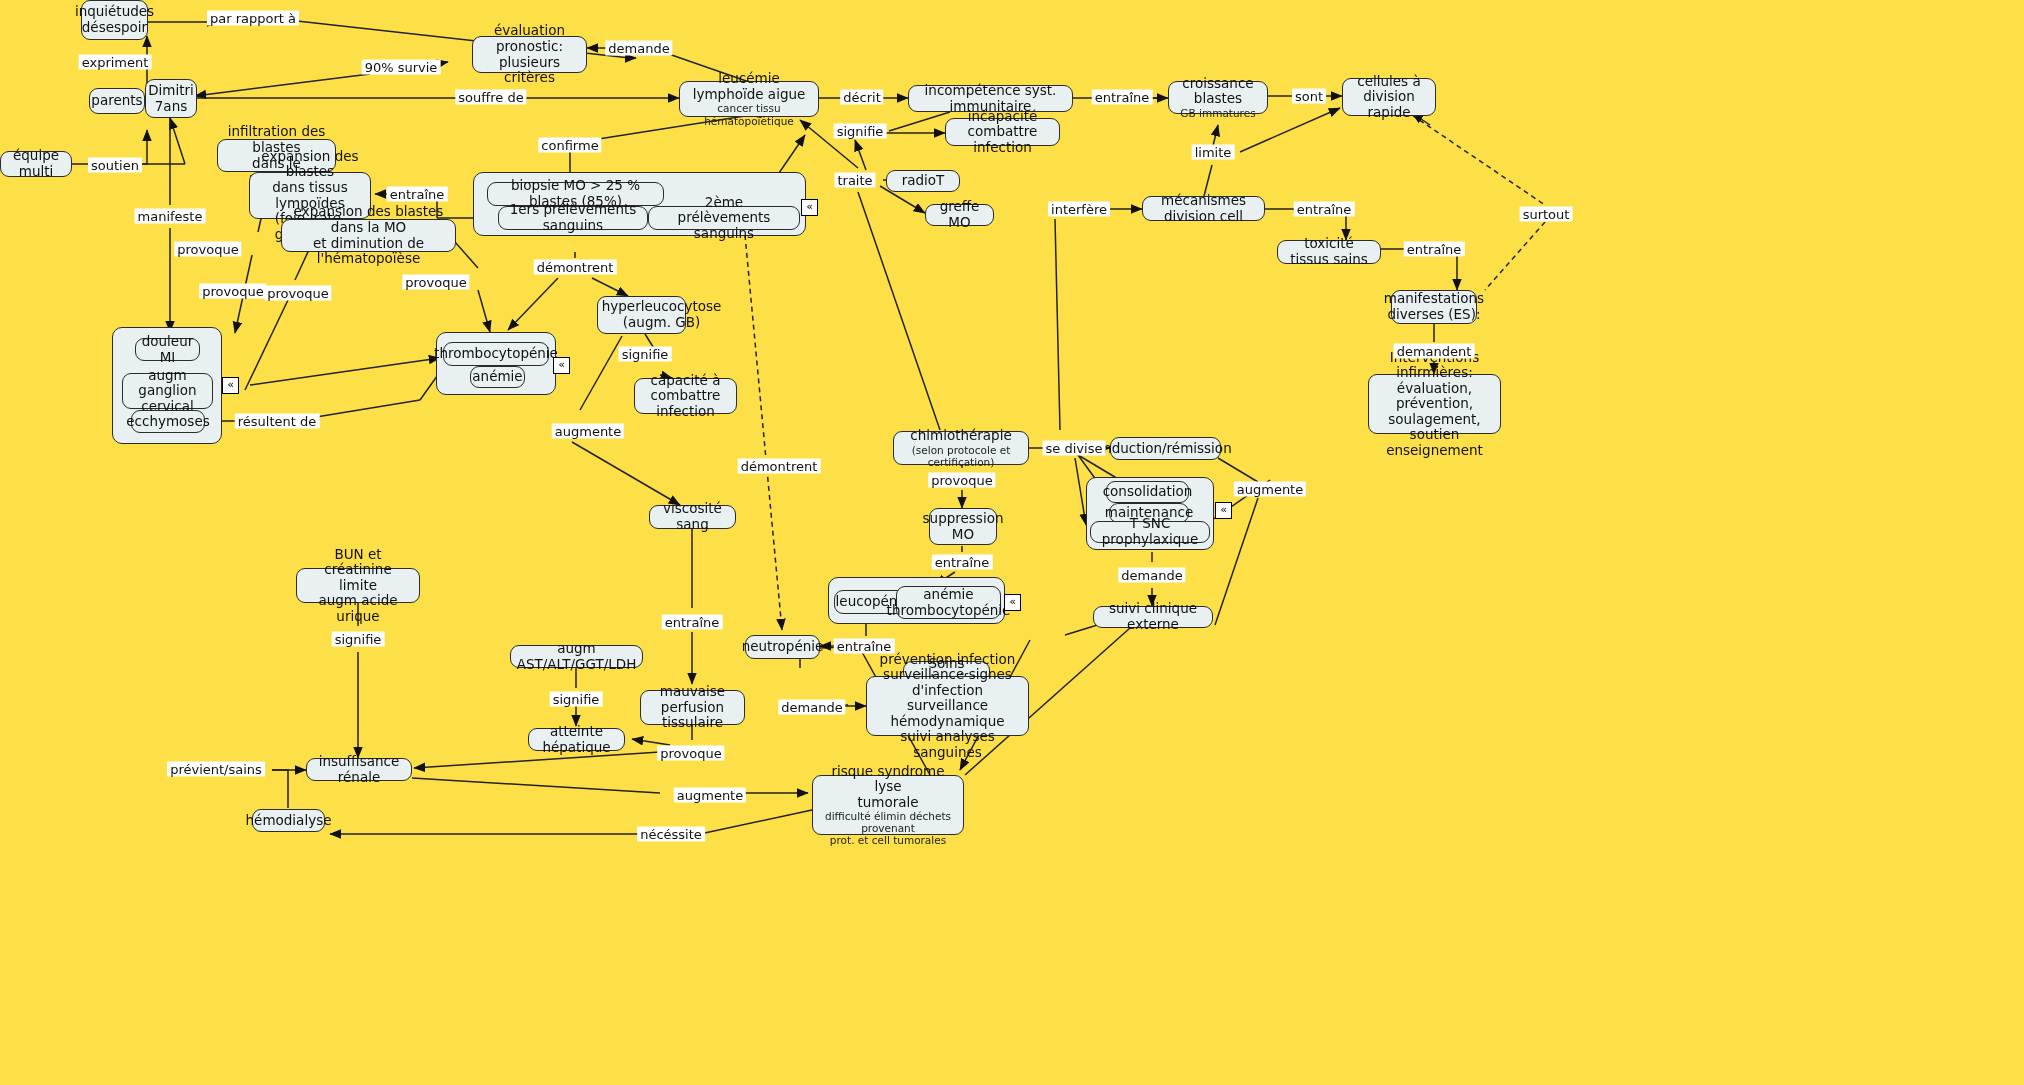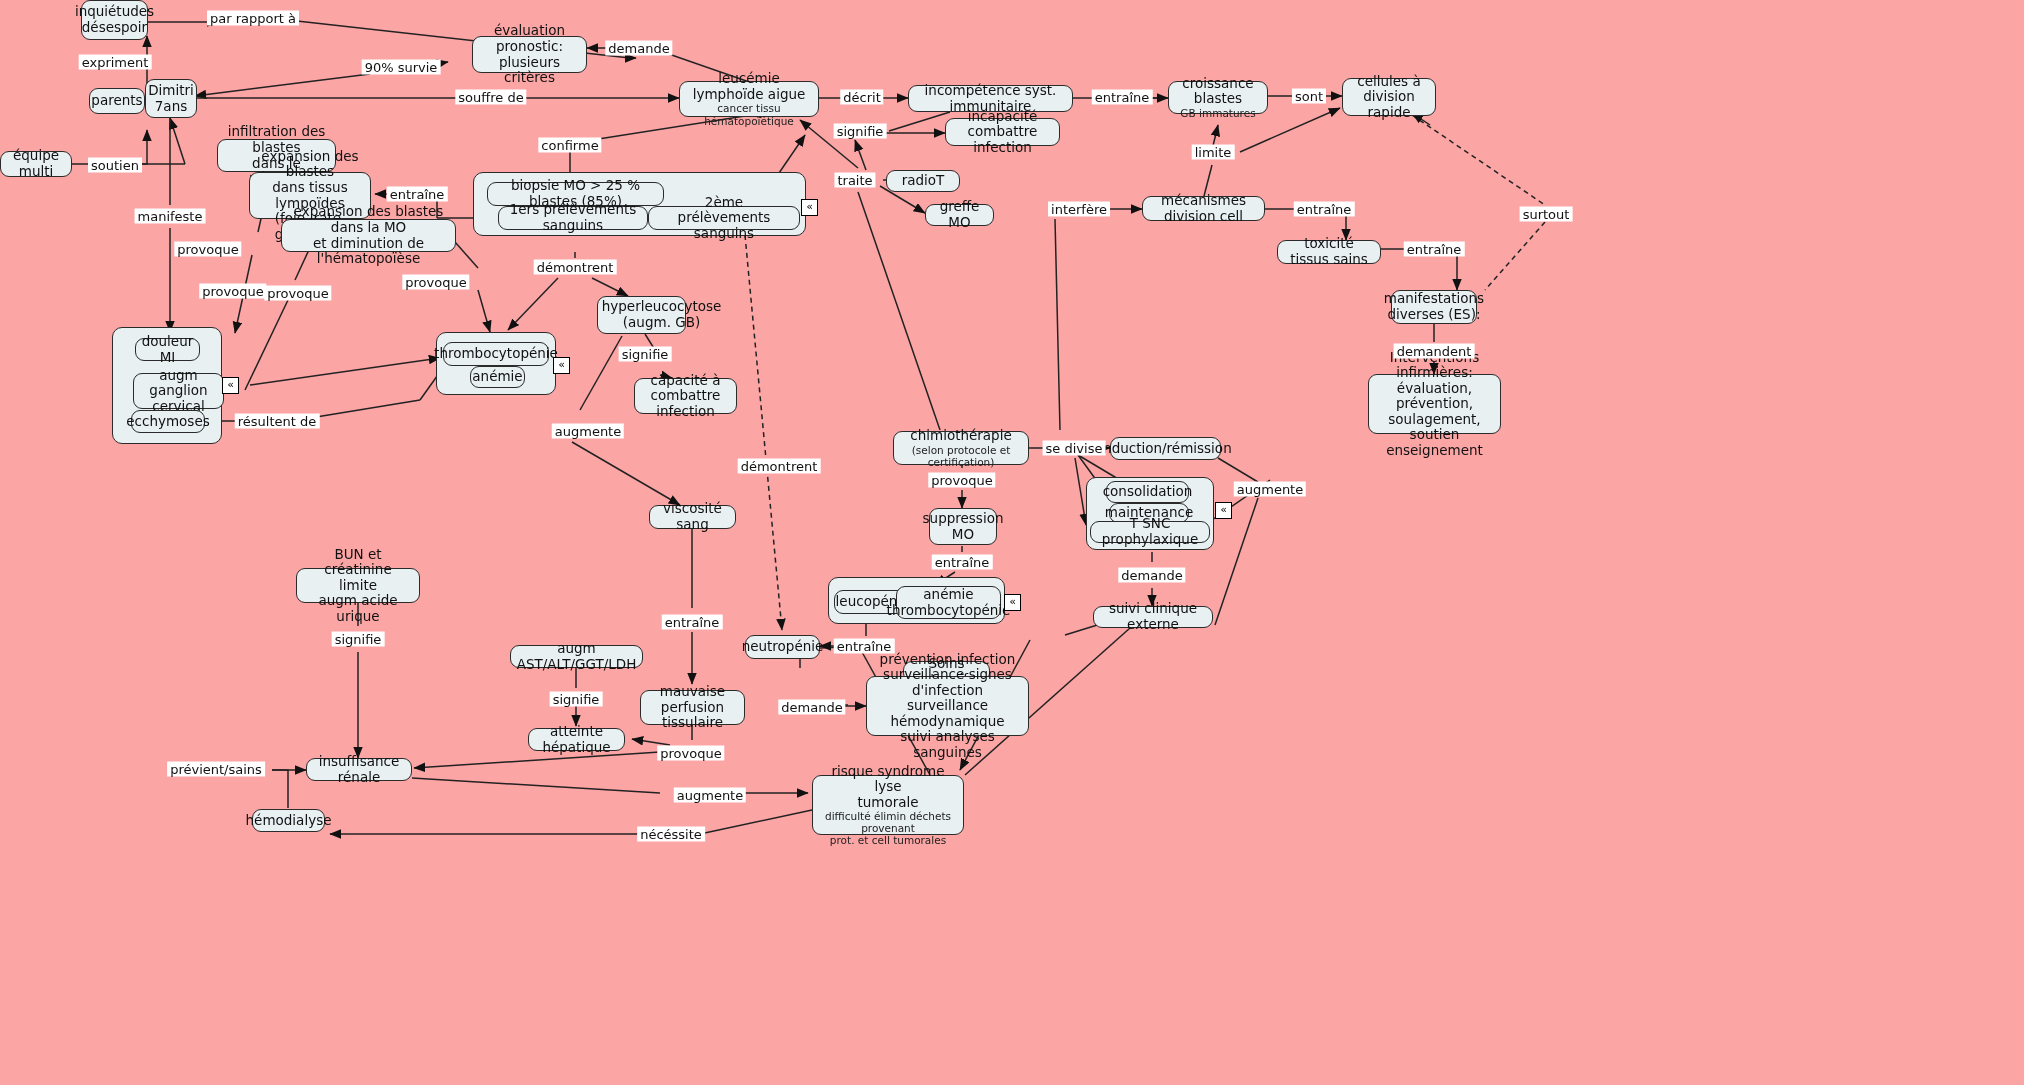--- a/index.html
+++ b/index.html
@@ -1,16 +1,16 @@
 <!DOCTYPE html>
 <html><head>
 <meta charset="utf-8">
 <style>
   html,body{margin:0;padding:0;background:#ffffff;}
-  #stage{position:relative;width:2024px;height:1085px;background:#fca5a5;
+  #stage{position:relative;width:2024px;height:1085px;background:#fde047;
          font-family:"DejaVu Sans","Liberation Sans",sans-serif;overflow:hidden;}
   svg.edges{position:absolute;left:0;top:0;width:2024px;height:1085px;pointer-events:none;}
   .node{position:absolute;box-sizing:border-box;background:#e8f0f2;border:1.3px solid #2b2b2b;
         border-radius:9px;display:flex;flex-direction:column;align-items:center;
         justify-content:center;text-align:center;color:#111;line-height:1.15;
         font-size:13.5px;padding:3px 8px;}
   .group{position:absolute;box-sizing:border-box;background:#e8f0f2;border:1.3px solid #2b2b2b;
          border-radius:10px;}
   .sub{font-size:10.5px;color:#222;}
   .elabel{position:absolute;background:#ffffff;color:#111;font-size:13px;
@@ -295,21 +295,21 @@
   </div>
   <div class="node" style="left:648px;top:206px;width:152px;height:24px;">
     <span>2ème prélèvements sanguins</span>
   </div>
   <div class="marker" style="left:801px;top:199px;">«</div>
 
   <div class="group" style="left:112px;top:327px;width:110px;height:117px;"></div>
   <div class="node" style="left:135px;top:338px;width:65px;height:23px;">
     <span>douleur MI</span>
   </div>
-  <div class="node" style="left:122px;top:373px;width:91px;height:36px;margin-left:11px;">
+  <div class="node" style="left:122px;top:373px;width:91px;height:36px;">
     <span style="white-space:pre-line;">augm
 ganglion cervical</span>
   </div>
   <div class="node" style="left:131px;top:410px;width:74px;height:23px;">
     <span>ecchymoses</span>
   </div>
   <div class="marker" style="left:222px;top:377px;">«</div>
 
   <div class="group" style="left:436px;top:332px;width:120px;height:63px;"></div>
   <div class="node" style="left:443px;top:342px;width:106px;height:24px;">

